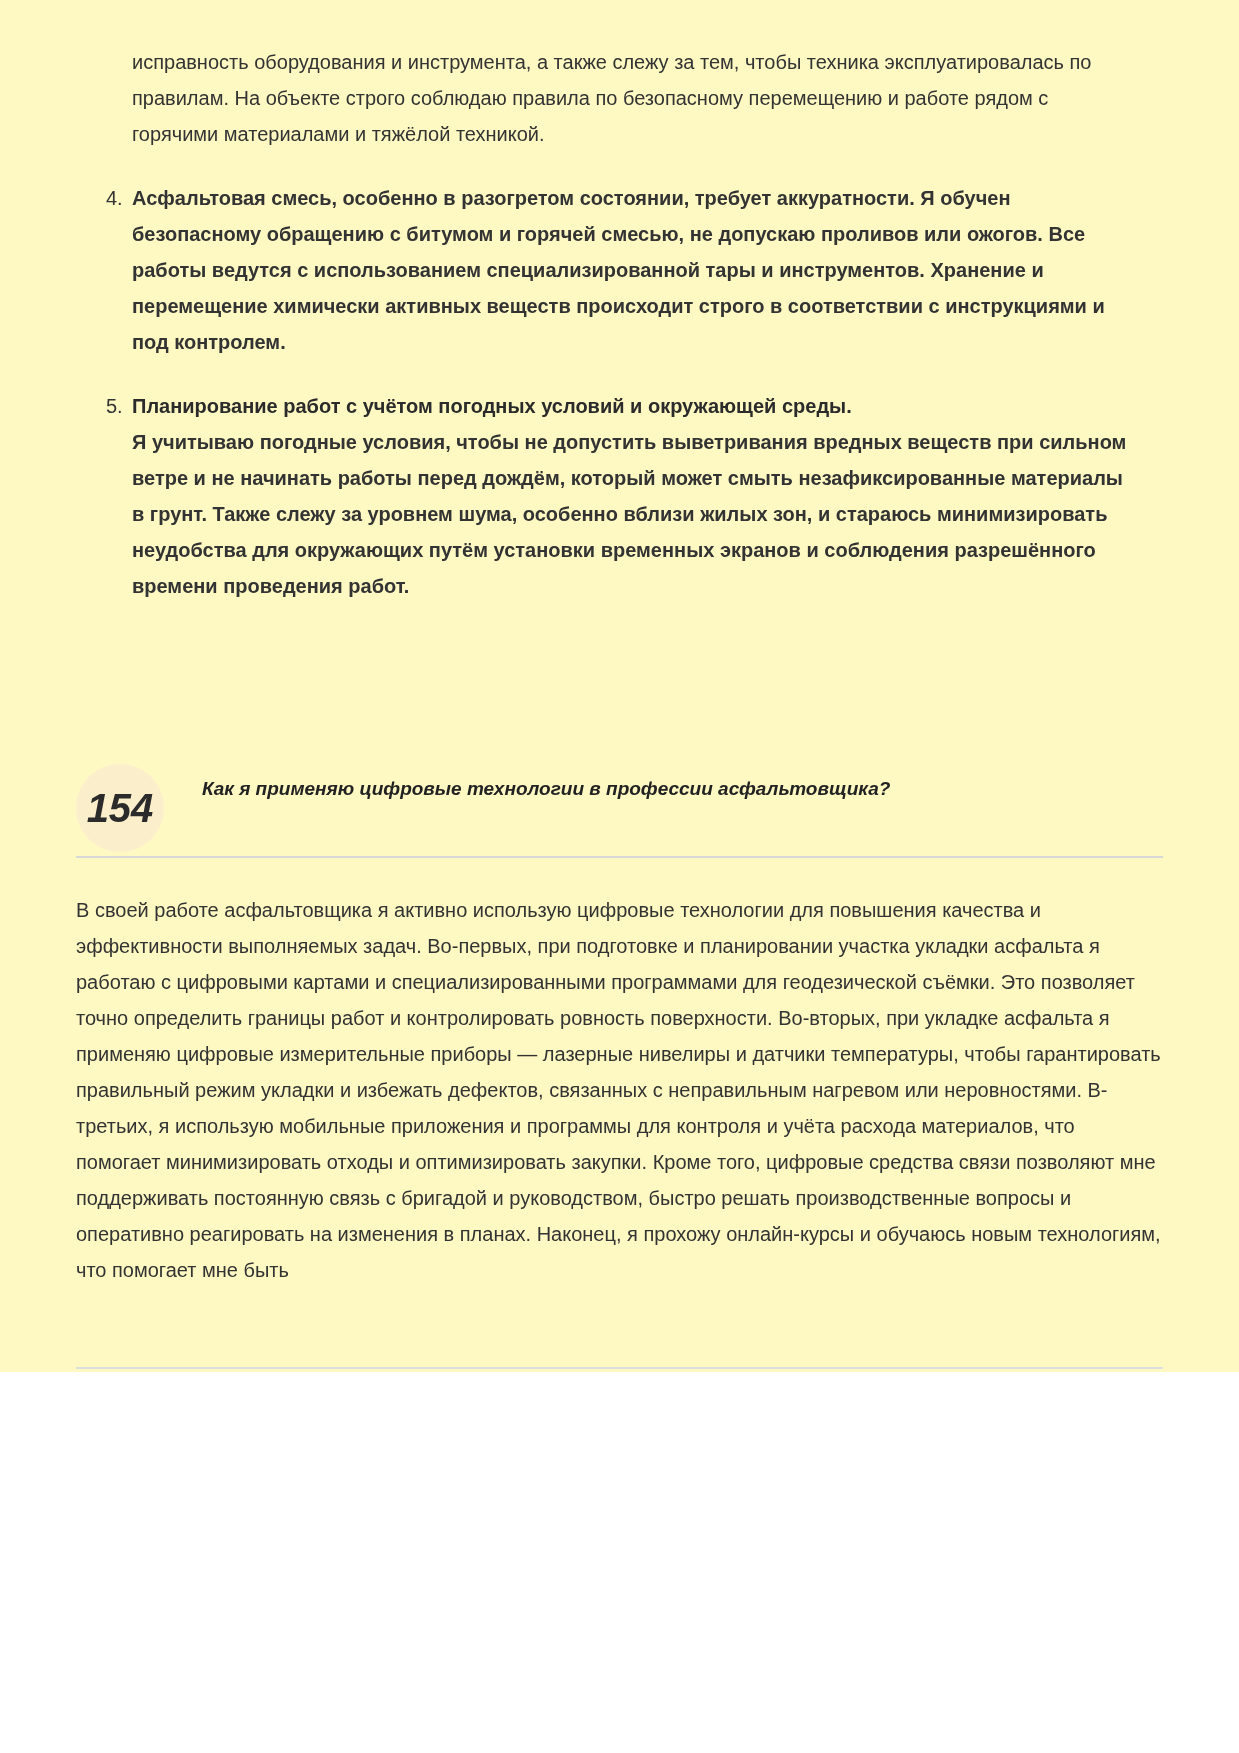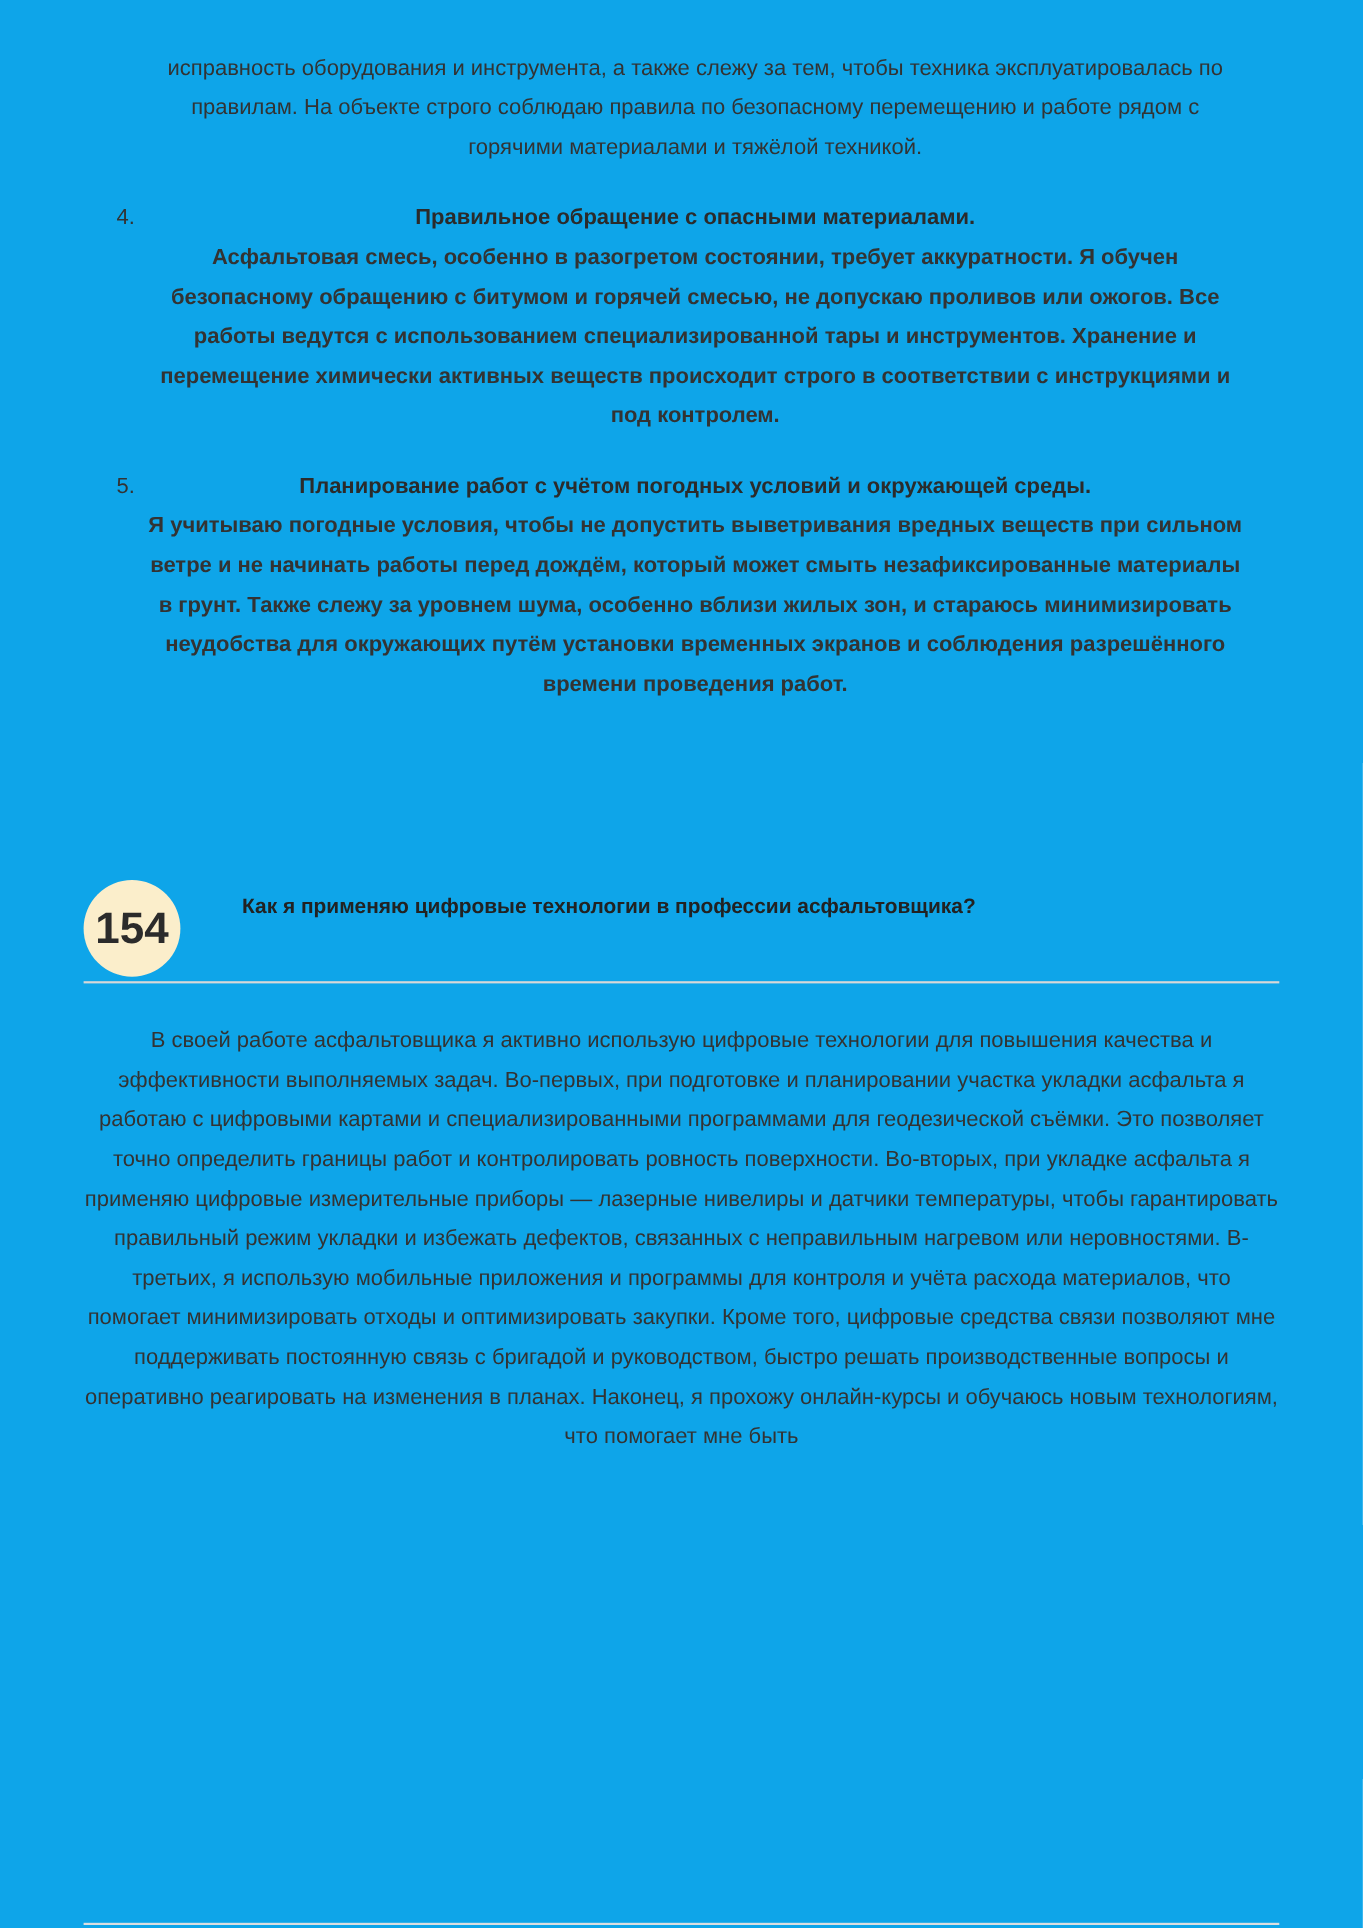--- a/index.html
+++ b/index.html
@@ -3,30 +3,29 @@
 <meta charset="utf-8">
 <style>
   html, body {
     margin: 0;
     padding: 0;
     background: #ffffff;
   }
   .page {
     position: relative;
     width: 1239px;
-    height: 1753px;
+    height: 1372px;
     box-sizing: border-box;
-    background: #0ea5e9;
+    background: #fef9c3;
     font-family: "Liberation Sans", "DejaVu Sans", sans-serif;
     color: #333333;
     font-size: 20px;
     line-height: 36px;
     padding: 44px 76px 0 76px;
     overflow: hidden;
-    text-align: center;
   }
 
   
   .list-block {
     padding-left: 56px; 
   }
   .continuation {
     margin: 0;
     max-width: 1000px;
   }
@@ -47,22 +46,23 @@
   }
   .item-body {
     color: #333333;
     font-weight: bold;
   }
 
   
   .section-header {
     display: flex;
     align-items: flex-start;
-    gap: 56px;
+    gap: 38px;
     margin-top: 160px;
+    font-style: italic;
   }
   .badge {
     flex: 0 0 88px;
     width: 88px;
     height: 88px;
     border-radius: 50%;
     background: #fbeecb;
     display: flex;
     align-items: center;
     justify-content: center;
@@ -107,21 +107,20 @@
 
 <div class="page">
 
   <div class="list-block">
 
     <p class="continuation">исправность оборудования и инструмента, а также слежу за тем, чтобы техника эксплуатировалась по правилам. На объекте строго соблюдаю правила по безопасному перемещению и работе рядом с горячими материалами и тяжёлой техникой.</p>
 
     <div class="list-item">
       <span class="list-number">4.</span>
       <div class="list-content">
-        <div class="item-title">Правильное обращение с опасными материалами.</div>
         <div class="item-body">Асфальтовая смесь, особенно в разогретом состоянии, требует аккуратности. Я обучен безопасному обращению с битумом и горячей смесью, не допускаю проливов или ожогов. Все работы ведутся с использованием специализированной тары и инструментов. Хранение и перемещение химически активных веществ происходит строго в соответствии с инструкциями и под контролем.</div>
       </div>
     </div>
 
     <div class="list-item">
       <span class="list-number">5.</span>
       <div class="list-content">
         <div class="item-title">Планирование работ с учётом погодных условий и окружающей среды.</div>
         <div class="item-body">Я учитываю погодные условия, чтобы не допустить выветривания вредных веществ при сильном ветре и не начинать работы перед дождём, который может смыть незафиксированные материалы в грунт. Также слежу за уровнем шума, особенно вблизи жилых зон, и стараюсь минимизировать неудобства для окружающих путём установки временных экранов и соблюдения разрешённого времени проведения работ.</div>
       </div>

